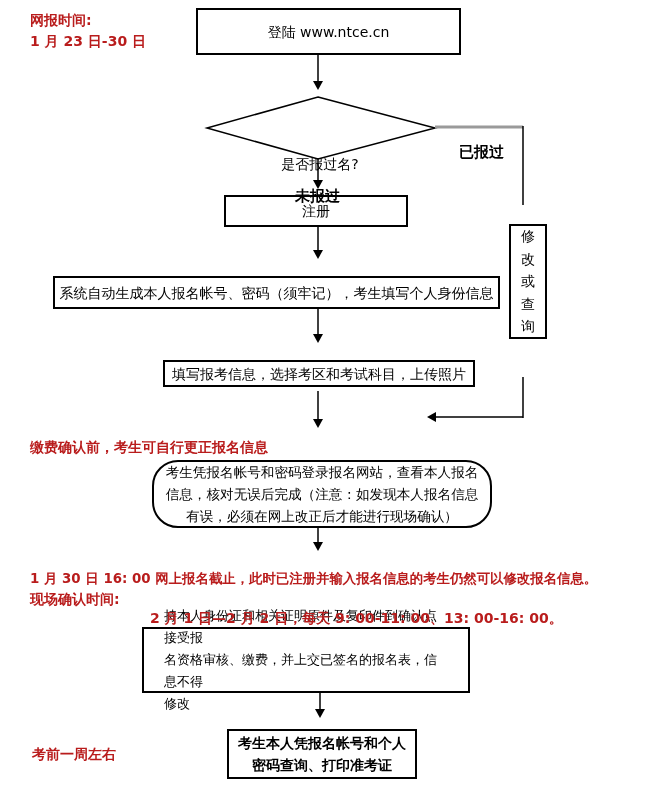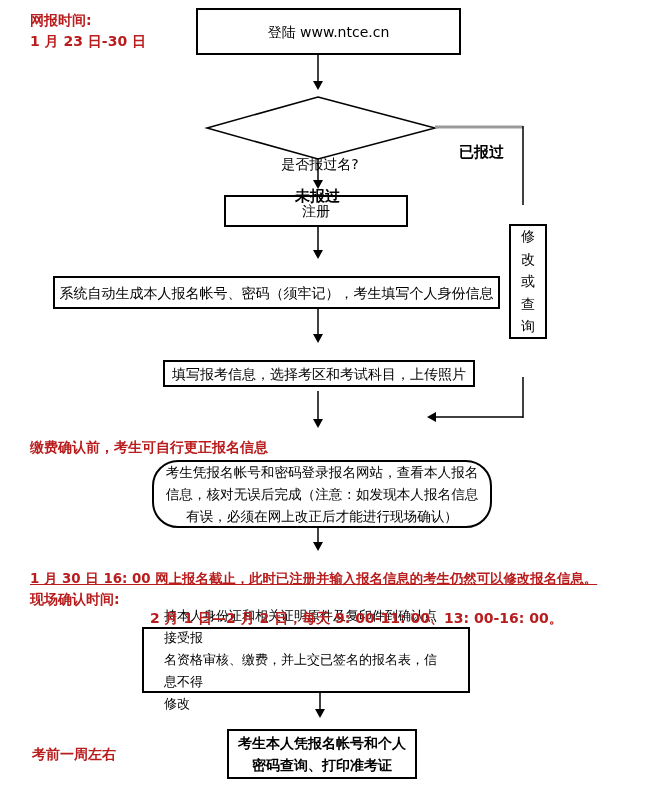--- a/index.html
+++ b/index.html
@@ -70,21 +70,21 @@
     <line x1="435" y1="127" x2="523" y2="127" stroke="#9a9a9a" stroke-width="3"></line>
     <line x1="523" y1="126" x2="523" y2="205" stroke="#000" stroke-width="1.5"></line>
     <line x1="523" y1="377" x2="523" y2="418" stroke="#000" stroke-width="1.5"></line>
     <line x1="523" y1="417" x2="436" y2="417" stroke="#000" stroke-width="1.5"></line>
     <polygon points="436,412 436,422 427,417" fill="#000"></polygon>
   </svg>
 
   <div class="blue" style="left:30px;top:10px;">网报时间:
 1 月 23 日-30 日</div>
   <div class="blue" style="left:30px;top:437px;">缴费确认前，考生可自行更正报名信息</div>
-  <div class="blue small" style="left:30px;top:568px;text-decoration:underline;">1 月 30 日 16: 00 网上报名截止，此时已注册并输入报名信息的考生仍然可以修改报名信息。</div>
+  <div class="blue small" style="left:30px;top:568px;">1 月 30 日 16: 00 网上报名截止，此时已注册并输入报名信息的考生仍然可以修改报名信息。</div>
   <div class="blue" style="left:30px;top:589px;">现场确认时间:</div>
   <div class="blue" style="left:150px;top:608px;">2 月 1 日—2 月 2 日，每天 9: 00-11: 00、13: 00-16: 00。</div>
   <div class="blue" style="left:32px;top:744px;">考前一周左右</div>
 
   <div class="blk" style="left:459px;top:99px;margin-top:44px;">已报过</div>
   <div class="blk" style="left:295px;top:187px;">未报过</div>
 
   <div class="node-label" style="left:230px;top:119px;width:180px;margin-top:37px;">是否报过名?</div>
 
   <div class="box" style="left:196px;top:8px;width:265px;height:47px;">登陆 www.ntce.cn</div>

